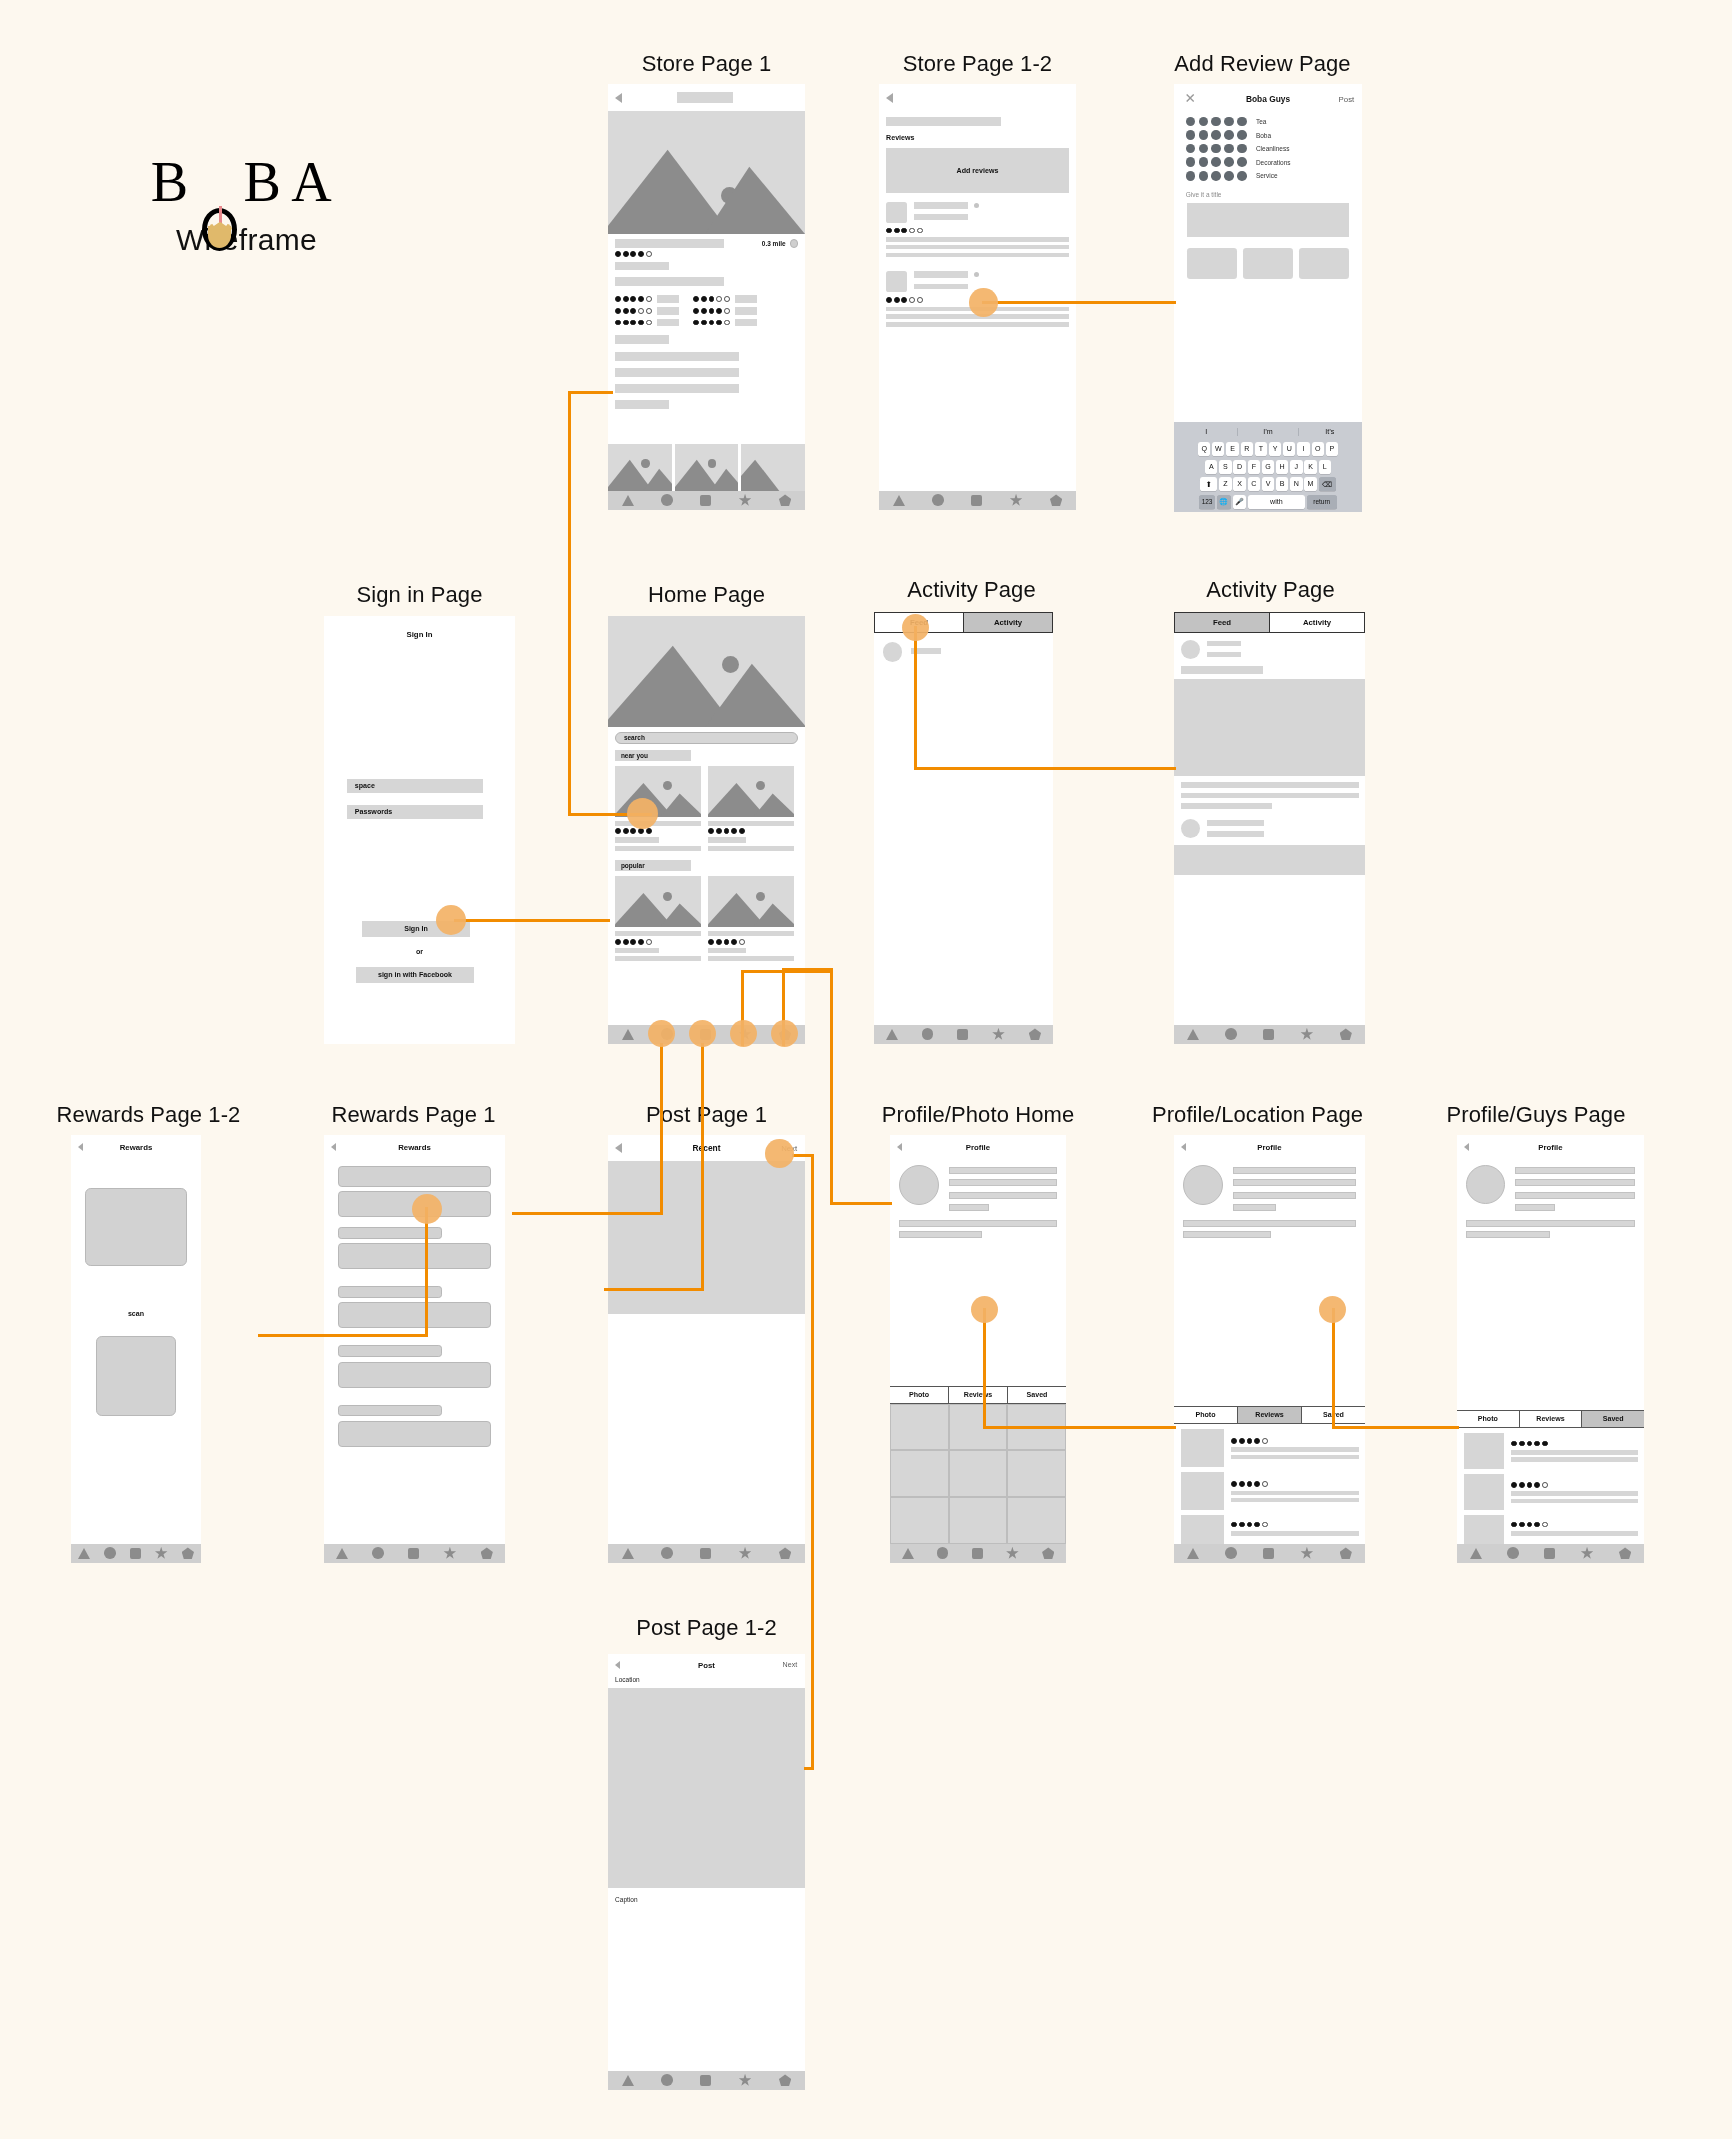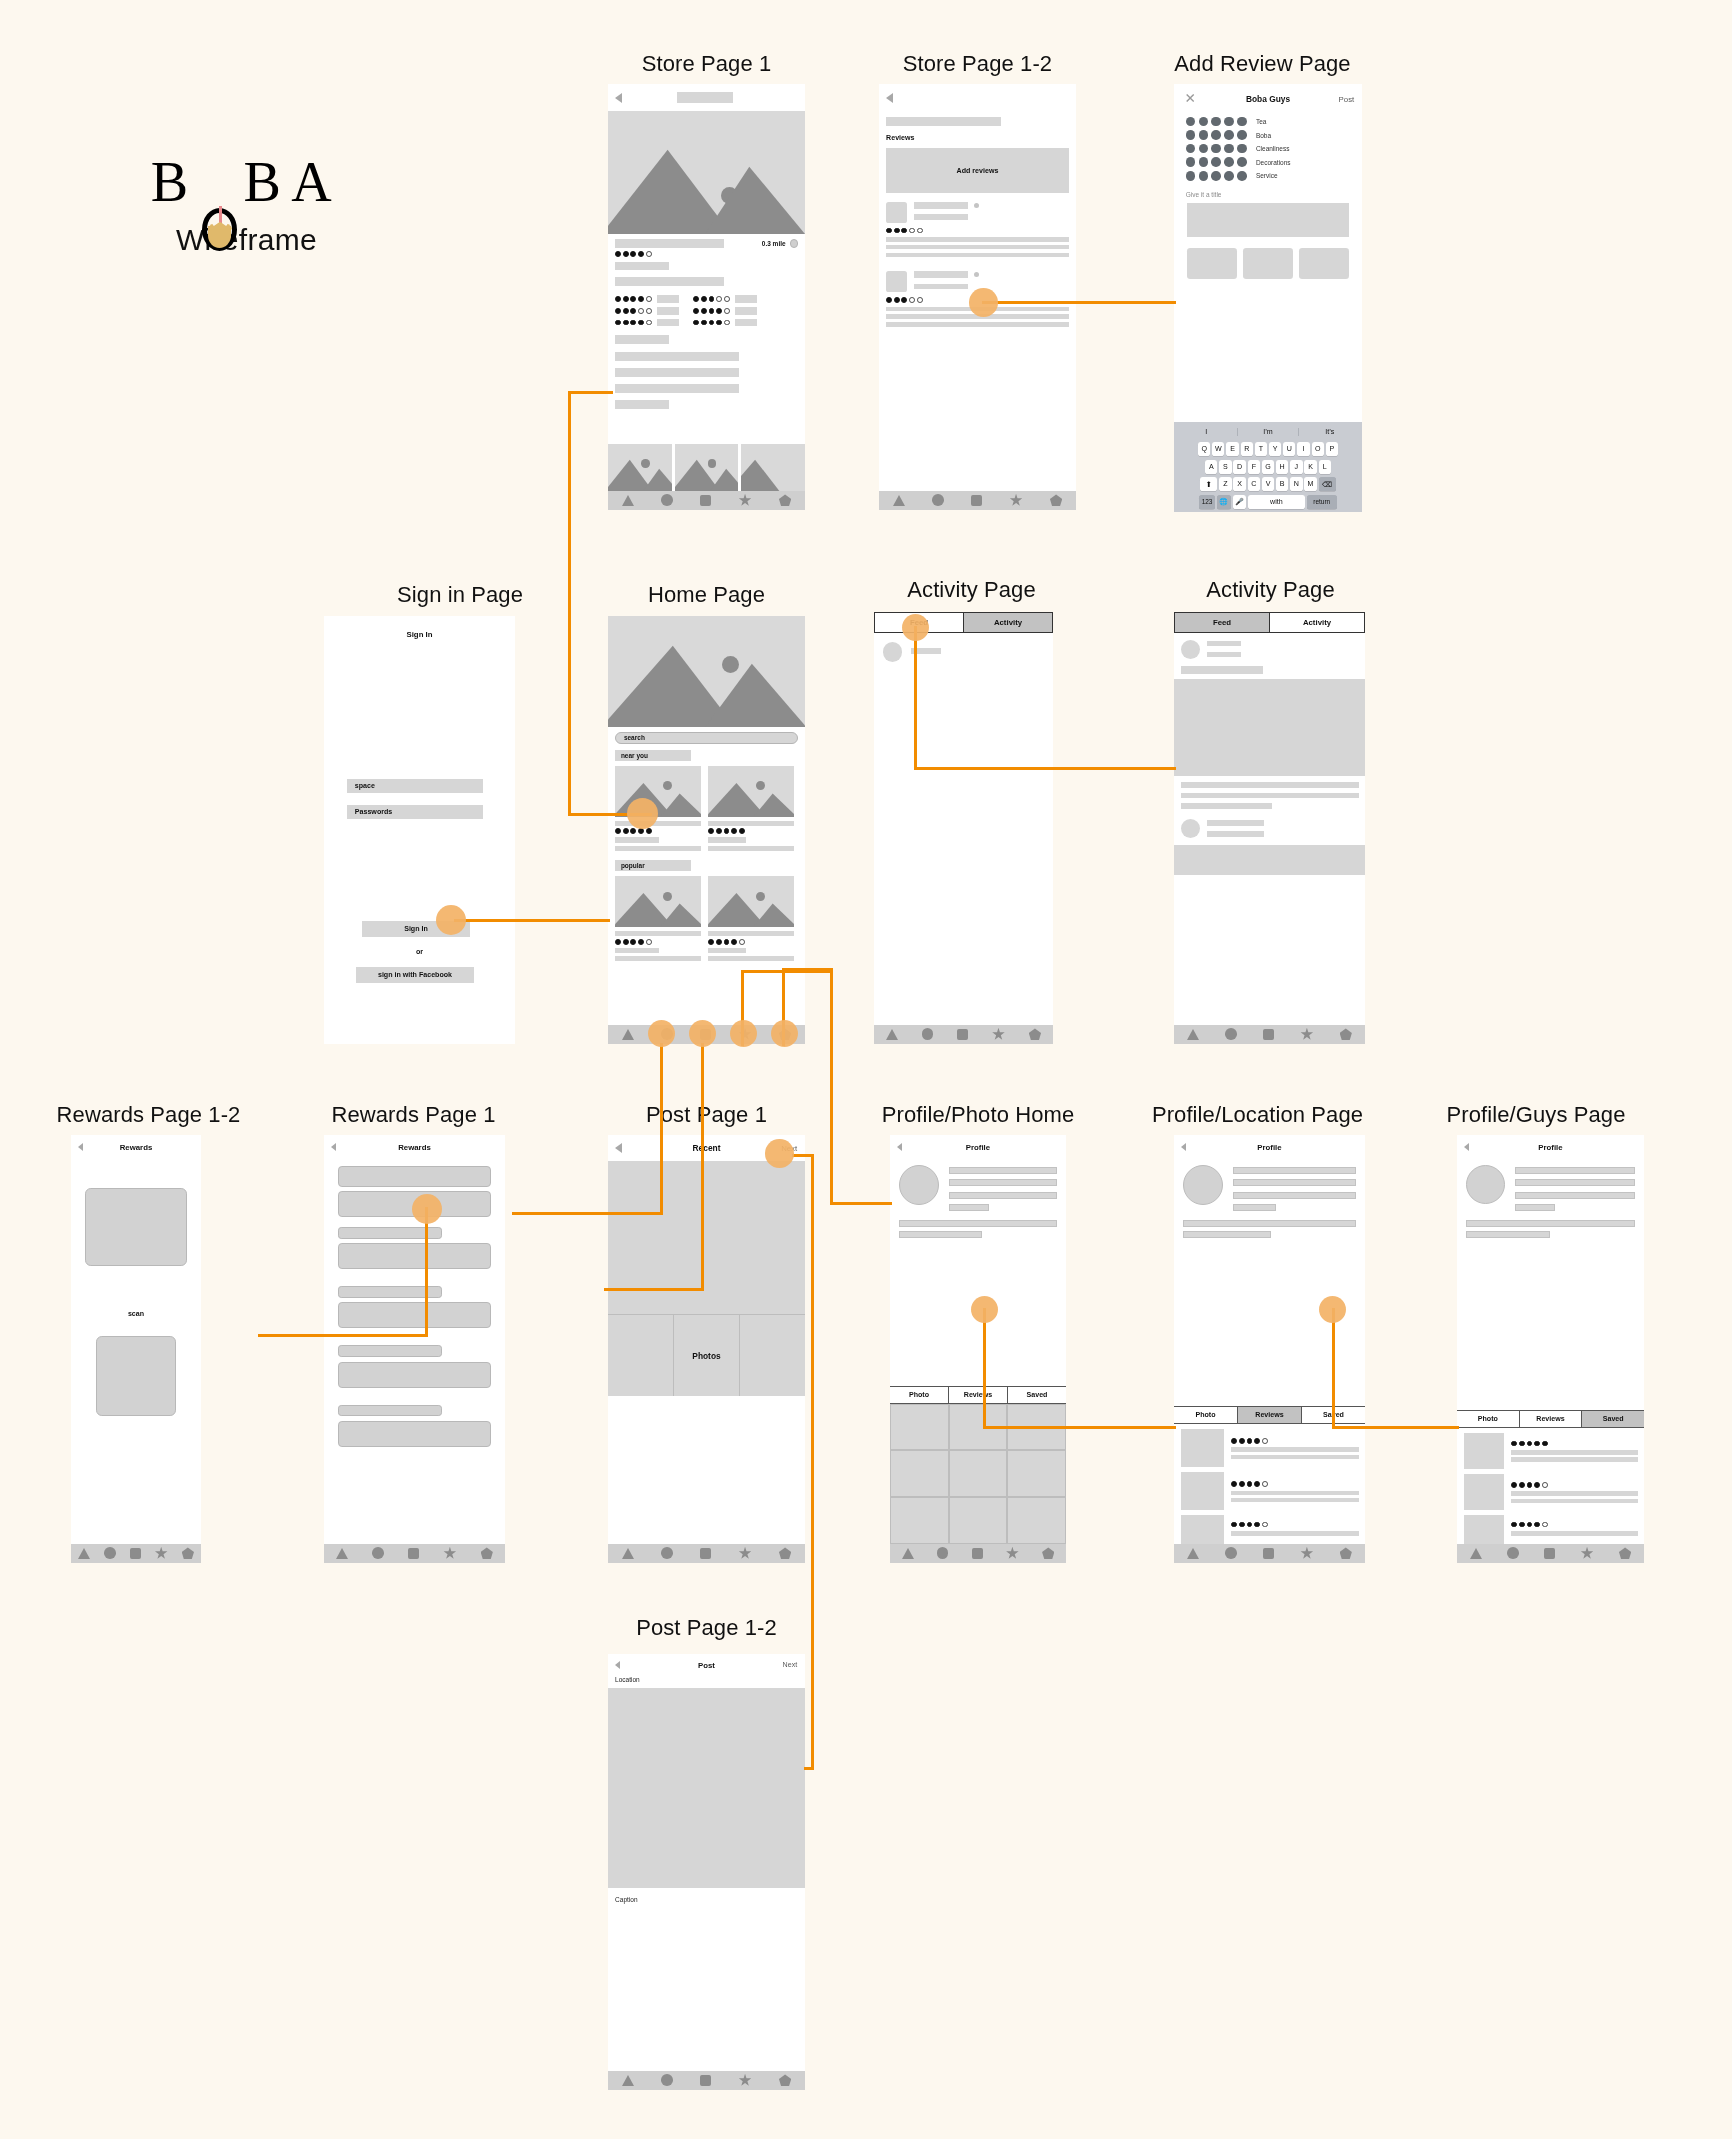--- a/index.html
+++ b/index.html
@@ -486,21 +486,21 @@
     <div class="kb-row">
       <div class="key gray" style="font-size:6.5px;min-width:15.6px;">123</div>
       <div class="key gray" style="min-width:14.3px;">🌐</div>
       <div class="key" style="min-width:13px;">🎤</div>
       <div class="key space">with</div>
       <div class="key ret" style="font-size:6.5px;">return</div>
     </div>
   </div>
 </div>
 
-<div class="screen-title" style="left:316px;top:582px;width:207px;text-align:right;">Sign in Page</div>
+<div class="screen-title" style="left:316px;top:582px;width:207px;">Sign in Page</div>
 <div class="phone" style="left:324px;top:616px;width:191px;height:428px;">
   <div style="text-align:center;padding-top:14.3px;font-size:7.8px;font-weight:bold;color:#111;">Sign In</div>
   <div class="ph" style="position:absolute;left:23px;top:163px;width:136px;height:14.3px;display:flex;align-items:center;padding-left:7.8px;font-size:7.1px;font-weight:bold;color:#111;">
     <span>space</span>
   </div>
   <div class="ph" style="position:absolute;left:23px;top:189px;width:136px;height:14.3px;display:flex;align-items:center;padding-left:7.8px;font-size:7.1px;font-weight:bold;color:#111;">
     <span>Passwords</span>
   </div>
   <div class="ph" style="position:absolute;left:38px;top:305px;width:108px;height:15.6px;display:flex;align-items:center;justify-content:center;font-size:7.1px;font-weight:bold;color:#111;">
     <span>Sign In</span>
@@ -734,27 +734,20 @@
 </div>
 
 <div class="screen-title" style="left:603px;top:1102px;width:207px;">Post Page 1</div>
 <div class="phone" style="left:608px;top:1135px;width:197px;height:428px;display:flex;flex-direction:column;">
   <div class="navbar" style="height:26px;">
     <div class="back-arrow"></div>
     <div class="nav-title">Recent</div>
     <div class="nav-right">Next</div>
   </div>
   <div class="ph" style="height:153px;"></div>
-  <div style="display:flex;height:82px;flex:none;border-top:0.6px solid #bdbdbd;">
-    <div class="ph" style="flex:1;border-right:0.6px solid #bdbdbd;display:flex;align-items:center;justify-content:center;"></div>
-    <div class="ph" style="flex:1;border-right:0.6px solid #bdbdbd;display:flex;align-items:center;justify-content:center;font-size:8.4px;font-weight:bold;color:#111;">
-      <span>Photos</span>
-    </div>
-    <div class="ph" style="flex:1;"></div>
-  </div>
   <div style="flex:1"></div>
   <div class="tabbar">
     <div class="tb-tri"></div>
     <div class="tb-cir"></div>
     <div class="tb-sq"></div>
     <div class="tb-star"></div>
     <div class="tb-pent"></div>
   </div>
 </div>
 

